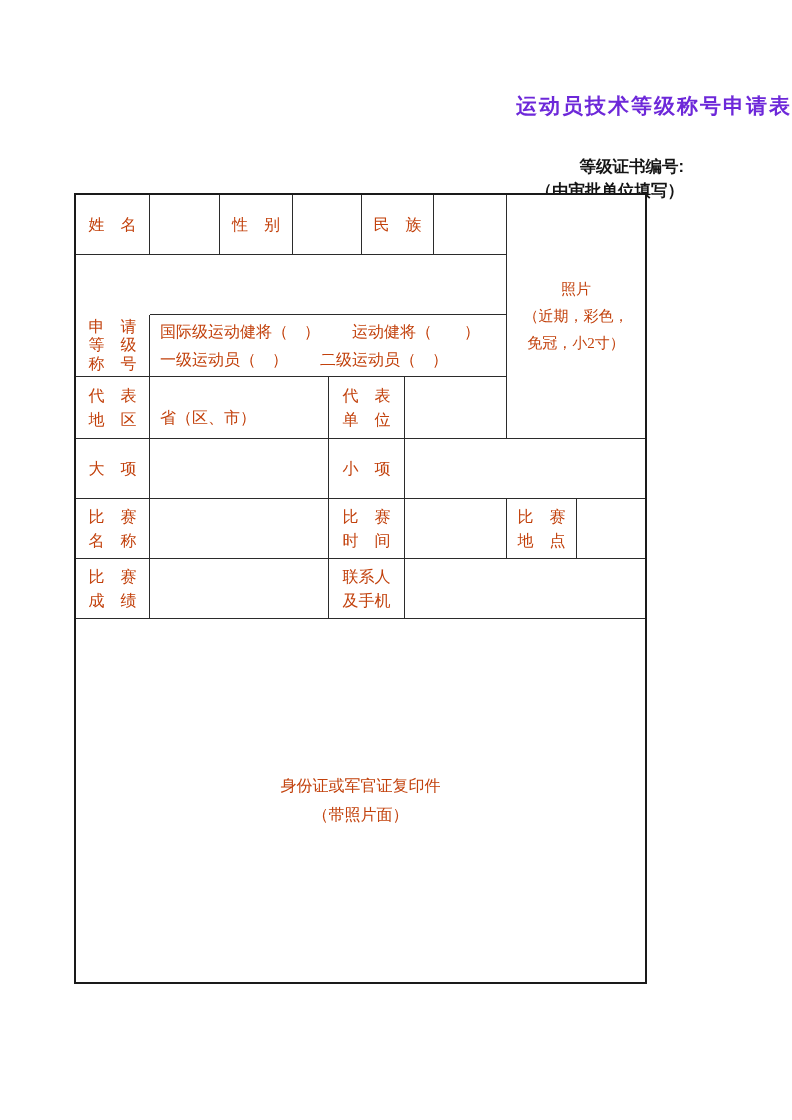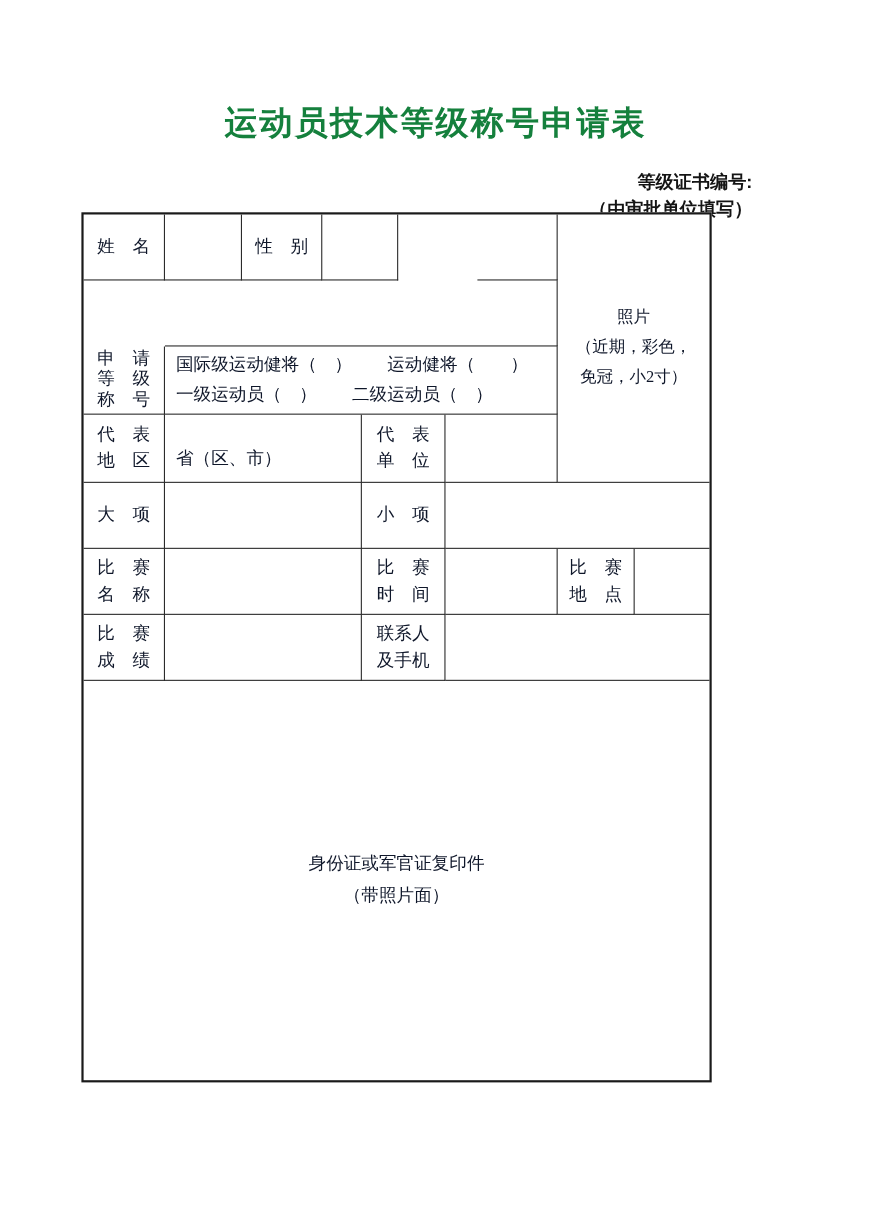--- a/index.html
+++ b/index.html
@@ -11,26 +11,26 @@
     background: #ffffff;
     font-family: "Liberation Serif", "DejaVu Serif", serif;
     color: #1f1f1f;
     overflow: hidden;
   }
   .title {
     position: absolute;
     top: 92px;
     left: 0;
     width: 100%;
-    text-align: center;
+    text-align: right;
     font-family: "Liberation Sans", "DejaVu Sans", sans-serif;
     font-weight: bold;
-    font-size: 30px;
+    font-size: 21px;
     letter-spacing: 2px;
-    color: #15803d;
+    color: #6d28d9;
   }
   .cert-line {
     position: absolute;
     top: 155px;
     left: 78px;
     width: 606px;
     display: flex;
     align-items: flex-end;
     font-family: "Liberation Sans", "DejaVu Sans", sans-serif;
     font-weight: bold;
@@ -57,21 +57,21 @@
   .cell {
     border-right: 1.5px solid #2b2b2b;
     border-bottom: 1.5px solid #2b2b2b;
     display: flex;
     align-items: center;
     justify-content: center;
     font-size: 16px;
     line-height: 1.45;
     white-space: pre-line;
     text-align: center;
-    color: #0f172a;
+    color: #c2410c;
     overflow: hidden;
   }
   .no-r { border-right: none; }
   .no-b { border-bottom: none; }
   .lbl3 { line-height: 1.16; }
   .left {
     justify-content: flex-start;
     text-align: left;
     padding-left: 10px;
   }
@@ -95,20 +95,21 @@
     <span class="cert-underline"></span>
     <span class="cert-note">（由审批单位填写）</span>
   </div>
 
   <div class="form-table">
 
     <div class="cell" style="grid-area:1/1/2/2">姓　名</div>
     <div class="cell" style="grid-area:1/2/2/3"></div>
     <div class="cell" style="grid-area:1/3/2/4">性　别</div>
     <div class="cell" style="grid-area:1/4/2/6"></div>
+    <div class="cell" style="grid-area:1/6/2/8">民　族</div>
     <div class="cell" style="grid-area:1/8/2/9"></div>
     <div class="cell no-r photo-cell" style="grid-area:1/9/5/11">照片
 （近期，彩色，
 免冠，小2寸）</div>
 
     <div class="cell" style="grid-area:2/2/3/9"></div>
 
     <div class="cell lbl3" style="grid-area:3/1/4/2">申　请
 等　级
 称　号</div>

